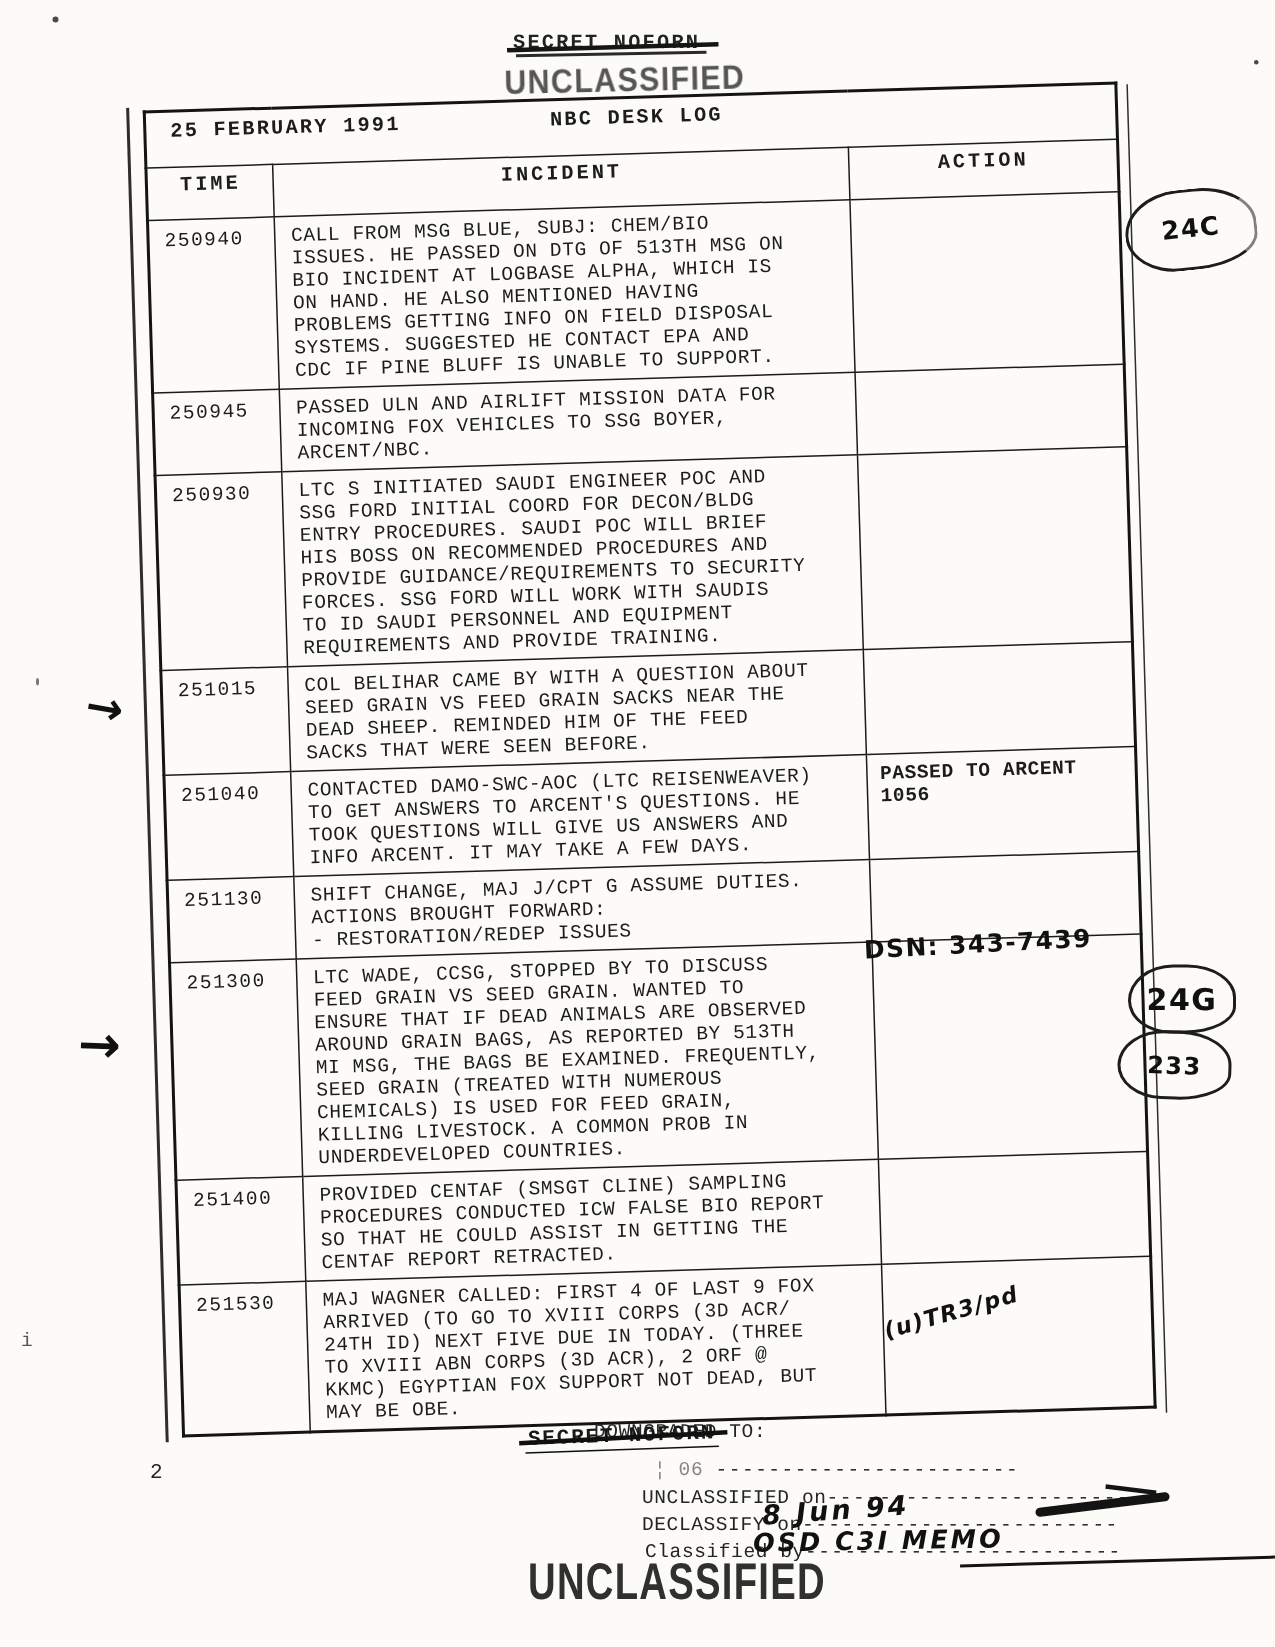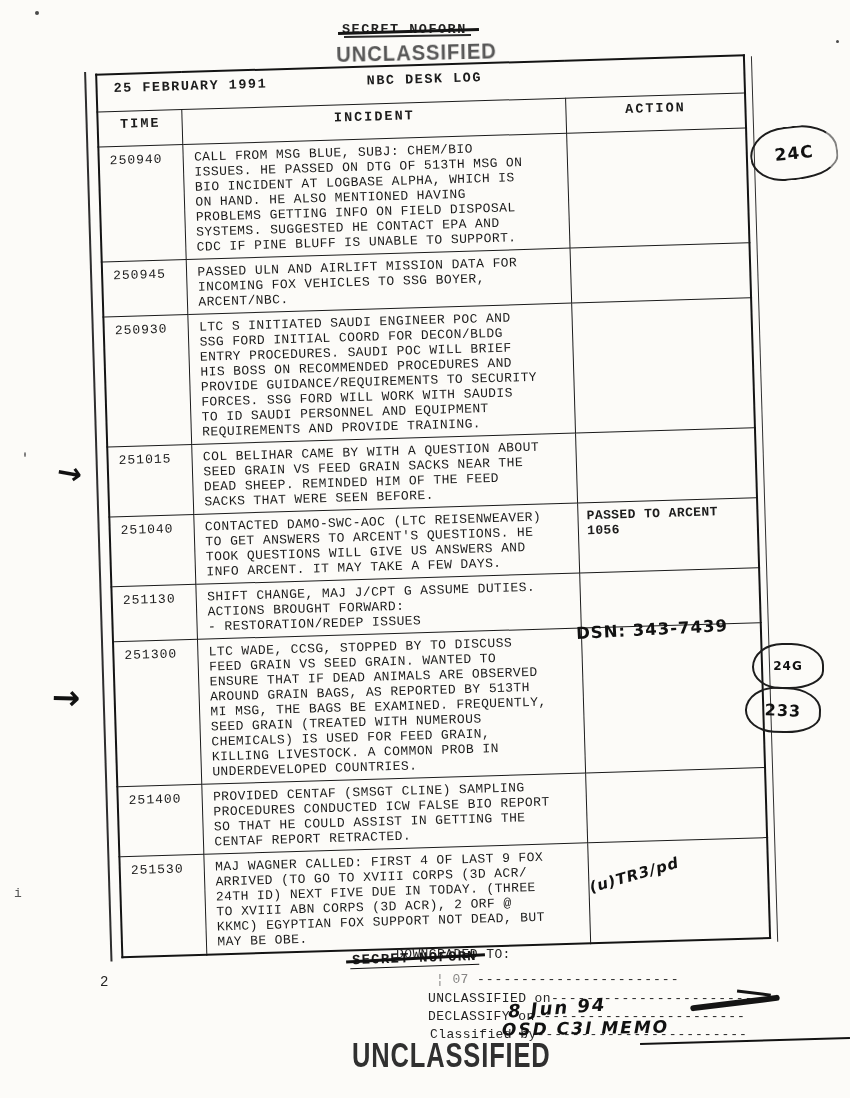--- a/index.html
+++ b/index.html
@@ -38,21 +38,21 @@
   td.cell-inc{font-size:13px;line-height:15px;letter-spacing:.4px;padding:5px 6px 4px 10px;white-space:pre-line;}
   td.cell-act{font-size:13px;line-height:15px;letter-spacing:.4px;font-weight:bold;padding:5px 4px 4px 8px;white-space:pre-line;}
   
   .hand{font-family:"DejaVu Sans",sans-serif;color:#111;}
   .circle-note{
     position:absolute;border:2px solid #1d1d1d;border-radius:48% 52% 55% 45%/60% 55% 45% 55%;
     display:flex;align-items:center;justify-content:center;
     font-size:17px;font-weight:bold;letter-spacing:1px;background:transparent;
   }
   .note-24c{left:750px;top:126px;width:84px;height:50px;transform:rotate(-6deg);border-right-color:rgba(29,29,29,.55);}
-  .note-24g{left:752px;top:643px;width:68px;height:42px;font-size:12px;}
+  .note-24g{left:752px;top:643px;width:68px;height:42px;font-size:20px;}
   .note-233{left:745px;top:687px;width:72px;height:42px;font-size:16px;transform:rotate(2deg);}
   .dsn-note{position:absolute;left:576px;top:620px;font-size:16.5px;font-weight:bold;letter-spacing:1px;transform:rotate(-3deg);}
   .initials-note{position:absolute;left:588px;top:866px;font-size:15px;font-style:italic;font-weight:bold;transform:rotate(-16deg);letter-spacing:1px;}
   .margin-arrow{position:absolute;font-size:30px;font-weight:bold;color:#111;line-height:1;}
   .arrow-1{left:57px;top:458px;transform:rotate(10deg);}
   .arrow-2{left:52px;top:680px;font-size:34px;transform:rotate(2deg);}
   .margin-tick{position:absolute;left:14px;top:886px;font-size:13px;color:#555;}
   
   .typed{position:absolute;font-size:13px;letter-spacing:.4px;color:#242424;white-space:nowrap;}
   .dashes{letter-spacing:1px;}
@@ -223,21 +223,21 @@
   <div class="margin-arrow arrow-2 hand">→</div>
   <div class="margin-tick">i</div>
 
   <div class="typed downgraded">DOWNGRADED TO:</div>
   <div class="secret-bottom">
     <span>SECRET NOFORN</span>
     <span class="strike1"></span>
     <span class="underl"></span>
   </div>
   <div class="typed line2">
-    <span class="frag">¦ 07</span>
+    <span class="frag">¦ 06</span>
     <span class="dashes">-----------------------</span>
   </div>
   <div class="typed conf-line">
     <span>UNCLASSIFIED on</span><span class="dashes">------------------------</span>
   </div>
   <div class="typed decl-line">
     <span>DECLASSIFY on</span><span class="dashes">------------------------</span>
   </div>
   <div class="hand-date hand">8 Jun 94</div>
   <div class="typed classby-line">

